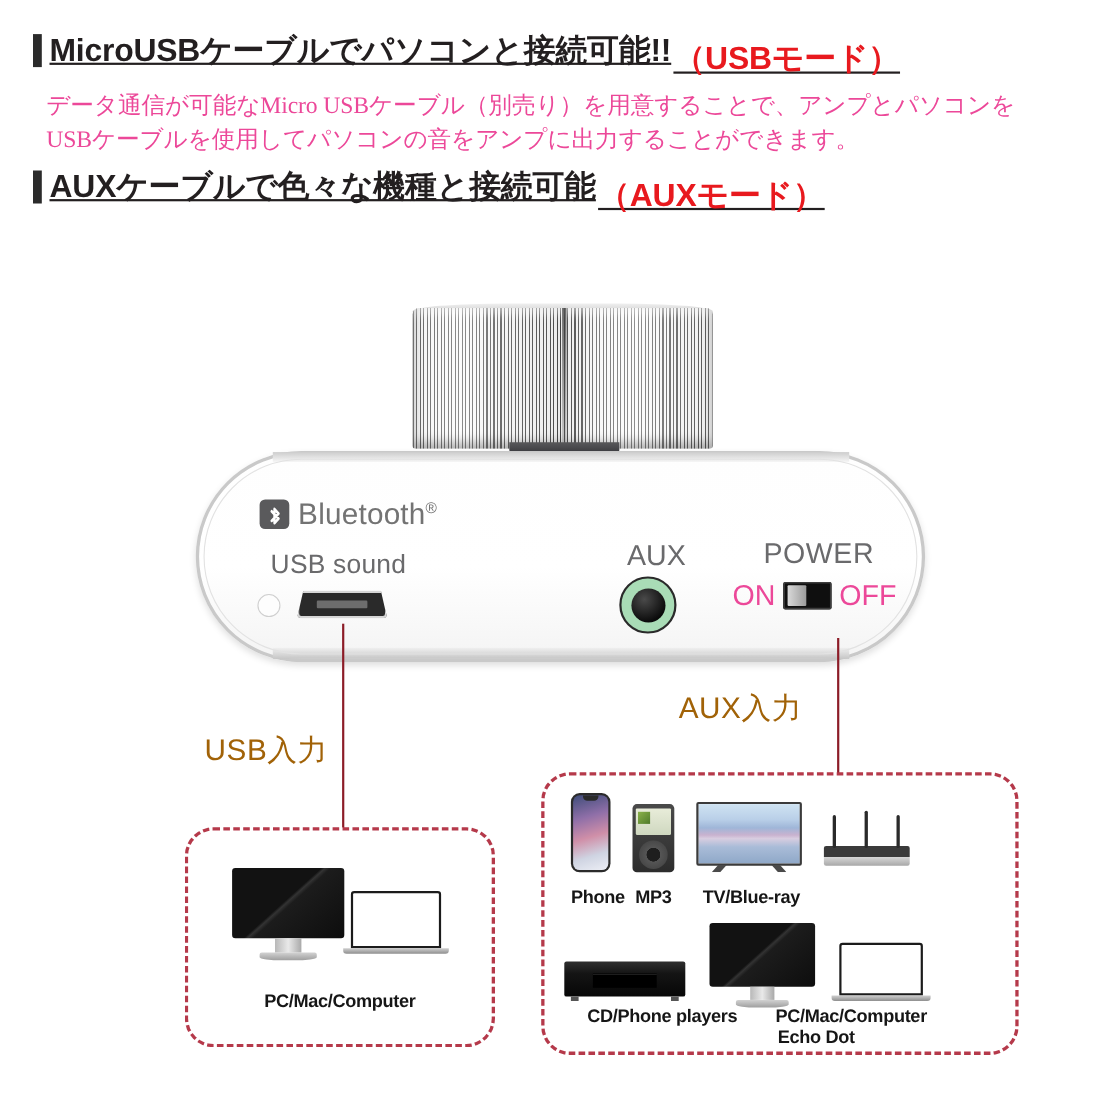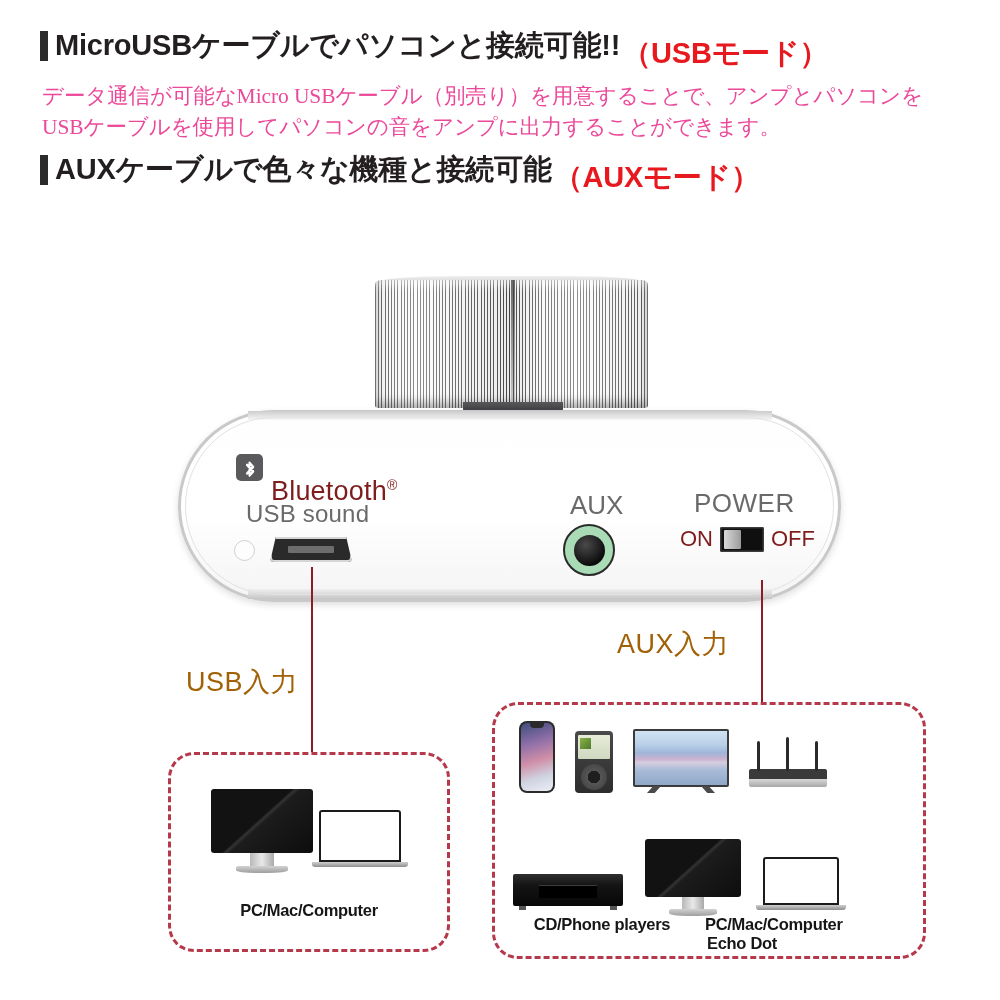--- a/index.html
+++ b/index.html
@@ -18,25 +18,26 @@
   }
 
   
   .section { position: absolute; left: 0; width: 1000px; }
   #sec-usb { top: 18px; }
   #sec-aux { top: 142px; }
 
   .heading {
     display: flex;
     align-items: center;
-    padding-left: 40px;
+    padding-left: 30px;
     font-size: 29px;
     font-weight: bold;
     letter-spacing: -0.2px;
     white-space: nowrap;
+    text-decoration: underline;
   }
   .head-bar {
     display: inline-block;
     width: 8px;
     height: 30px;
     background: #2b2b2b;
     margin-right: 7px;
     flex: none;
   }
   .head-main { color: #231f20; }
@@ -142,25 +143,24 @@
   }
   .bt-badge {
     width: 27px; height: 27px;
     background: #5a5a5c;
     border-radius: 5px;
     position: relative;
     flex: none;
   }
   .bt-text {
     font-size: 27px;
-    color: #7f1d1d;
+    color: #737373;
     margin-left: 8px;
     line-height: 0.98;
     letter-spacing: 0.2px;
-    margin-top: 24px;
   }
   .bt-reg { font-size: 14px; vertical-align: super; }
 
   .lbl-usb-sound {
     position: absolute;
     left: 68px; top: 228px;
     font-size: 24px;
     color: #6a6a6c;
     letter-spacing: 0.2px;
   }
@@ -217,25 +217,25 @@
 
   .lbl-power {
     position: absolute;
     left: 516px; top: 216px;
     font-size: 26px;
     color: #6a6a6c;
     letter-spacing: 0.5px;
   }
   .power-row {
     position: absolute;
-    left: 502px; top: 254px;
+    left: 488px; top: 254px;
     display: flex;
     align-items: center;
-    font-size: 22px;
-    color: #7f1d1d;
+    font-size: 26px;
+    color: #ec4899;
   }
   .switch {
     width: 44px; height: 25px;
     background: #0f0f0f;
     margin: 0 7px;
     border-radius: 2px;
     position: relative;
     box-shadow: inset 0 0 0 1.5px #3c3c3c;
   }
   .switch::after {
@@ -540,20 +540,25 @@
     </div>
 
     <div class="icon-router" style="margin-bottom:6px;">
       <span class="router-ant" style="left:8px;  height:30px;"></span>
       <span class="router-ant" style="left:37px; height:34px;"></span>
       <span class="router-ant" style="left:66px; height:30px;"></span>
       <div class="router-body"></div>
     </div>
   </div>
 
+  <div style="position:absolute; left:24px; top:102px; display:flex; align-items:flex-start; gap:20px;">
+    <div class="dev-caption" style="width:36px;">Phone</div>
+    <div class="dev-caption" style="width:38px;">MP3</div>
+    <div class="dev-caption" style="width:100px;">TV/Blue-ray</div>
+  </div>
 
   <div style="position:absolute; left:18px; top:134px; display:flex; align-items:flex-end; gap:22px;">
 
     <div style="margin-bottom:10px;">
       <div class="icon-cd">
         <div class="cd-tray"></div>
         <span class="cd-foot" style="left:6px;"></span>
         <span class="cd-foot" style="right:6px;"></span>
       </div>
     </div>

